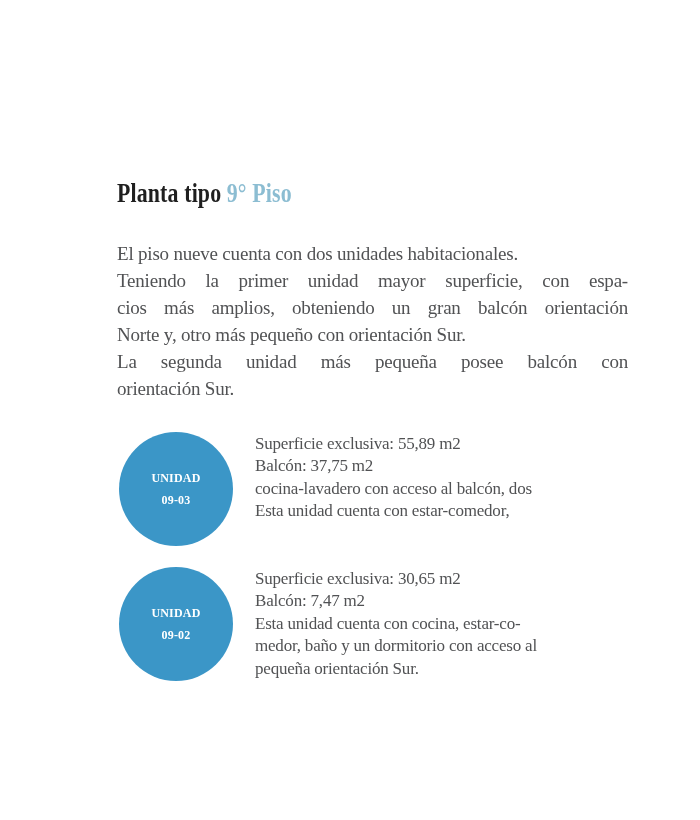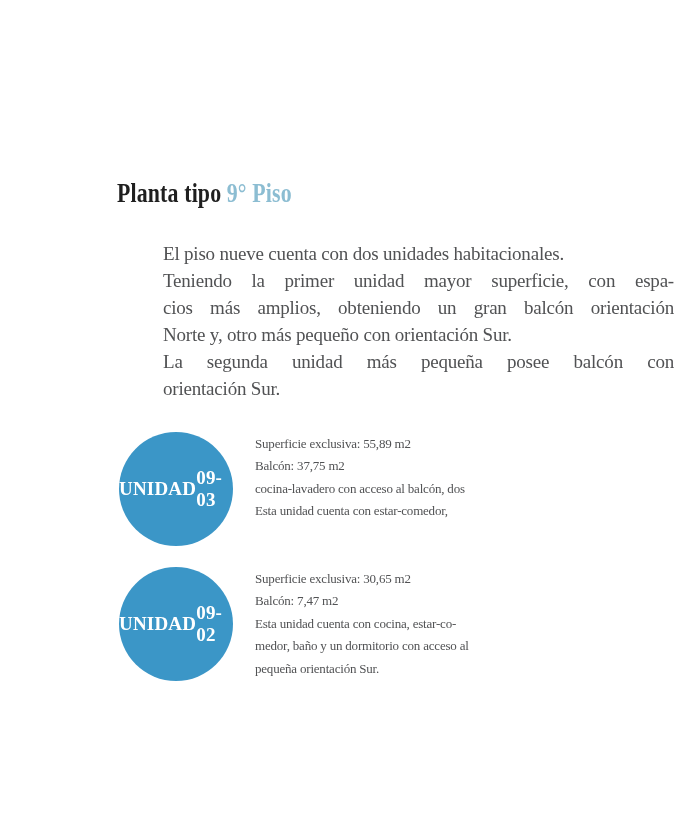--- a/index.html
+++ b/index.html
@@ -25,49 +25,48 @@
   }
   .title .accent { margin-left: 7px; }
   .intro {
     position: absolute;
     left: 117px;
     top: 240px;
     width: 511px;
     font-size: 19px;
     line-height: 27px;
     letter-spacing: -0.2px;
-    margin-left: 46px;
   }
   .line { white-space: nowrap; }
   .line.justify {
     white-space: normal;
     text-align: justify;
     text-align-last: justify;
   }
   .circle {
     position: absolute;
     left: 119px;
     width: 114px;
     height: 114px;
     border-radius: 50%;
     display: flex;
-    flex-direction: row;
+    flex-direction: column;
     align-items: center;
     justify-content: center;
     font-weight: bold;
-    font-size: 19px;
+    font-size: 12px;
     line-height: 22px;
     letter-spacing: 0.2px;
   }
   .circle-1 { top: 432px; }
   .circle-2 { top: 567px; }
   .details {
     position: absolute;
     left: 255px;
-    font-size: 13px;
+    font-size: 17px;
     line-height: 22.4px;
     letter-spacing: -0.2px;
   }
   .details-1 { top: 433px; }
   .details-2 { top: 568px; }
 </style>
 </head>
 <body>
 
 <div class="page">

